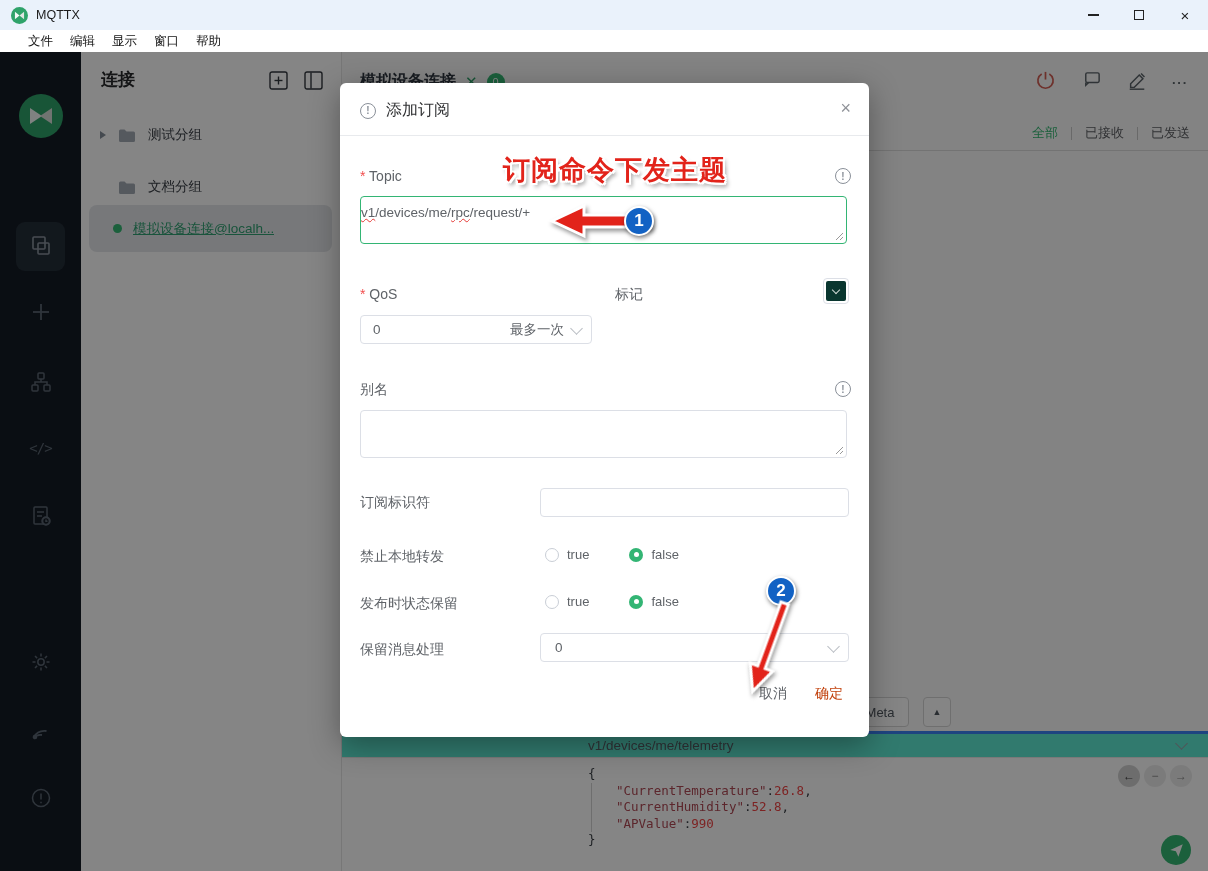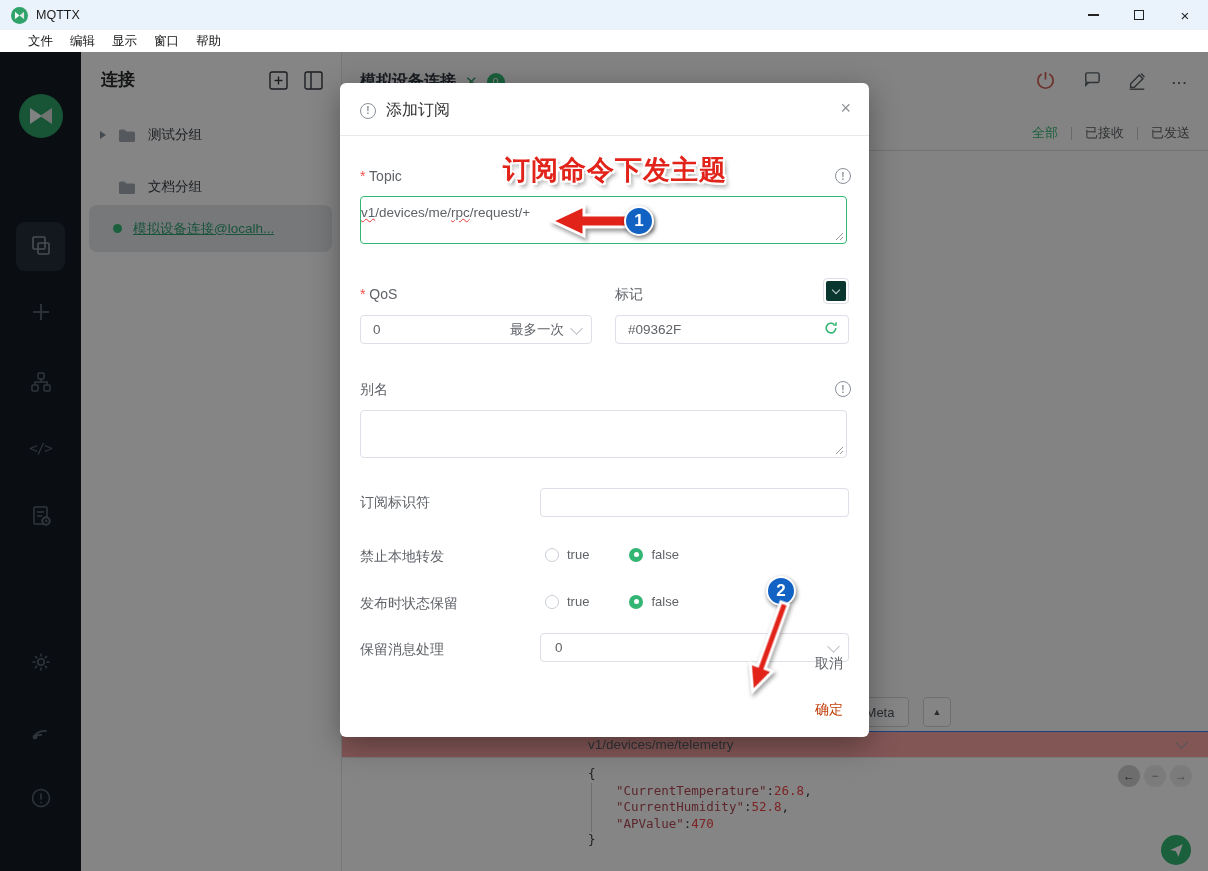--- a/index.html
+++ b/index.html
@@ -56,21 +56,21 @@
   .main-icons { position:absolute; right:20px; top:18px; display:flex; gap:25px; align-items:center; }
   .tabs-row { position:absolute; right:18px; top:72px; display:flex; align-items:center; gap:13px; font-size:13px; color:#606266; }
   .tab-sep { width:1px; height:13px; background:#c9c9c9; }
   .tab-active { color:#34b873; }
   .tabs-border { position:absolute; left:0; top:98px; width:100%; border-bottom:1px solid #dcdcdc; }
 
   
   .btm-btn { position:absolute; height:30px; border:1px solid #d5d5d5; border-radius:4px; background:#fff; color:#4f565e; font-size:13px; display:flex; align-items:center; justify-content:center; }
   .meta-btn { left:509px; top:645px; width:58px; }
   .up-btn { left:581px; top:645px; width:28px; font-size:9px; }
-  .topic-bar { position:absolute; left:0px; top:679px; width:866px; height:27px; background:#fca5a5; border-top:1px solid #3b82f6; border-bottom:1px solid #e8e8e8; display:flex; align-items:center; }
+  .topic-bar { position:absolute; left:0px; top:679px; width:866px; height:27px; background:#5eead4; border-top:3px solid #3b82f6; border-bottom:1px solid #e8e8e8; display:flex; align-items:center; }
   .topic-bar-text { margin-left:246px; color:#5a6268; font-size:13.5px; }
   .chev-down { width:9px; height:9px; border-right:1.6px solid #9aa0a6; border-bottom:1.6px solid #9aa0a6; transform:rotate(45deg); }
   .topic-bar .chev-down { margin-left:auto; margin-right:22px; margin-top:-4px; }
   .editor { position:absolute; left:0; top:706px; width:866px; height:113px; background:#fff; }
   .code { position:absolute; left:246px; top:8px; font-family:"DejaVu Sans Mono",monospace; font-size:12.5px; line-height:16.5px; color:#3a3f45; }
   .code .indent { border-left:1px solid #d4d4d4; padding-left:24px; margin-left:3px; }
   .code .k { color:#b04a55; }
   .code .v { color:#ef4444; }
   .nav-circles { position:absolute; right:16px; top:7px; display:flex; gap:4px; }
   .nav-c { width:22px; height:22px; border-radius:50%; background:#ececec; color:#8a8a8a; display:flex; align-items:center; justify-content:center; font-size:12px; }
@@ -103,21 +103,21 @@
   .swatch-inner .chev-down { width:6px; height:6px; border-color:#cfd8d5; margin-top:-3px; }
   .alias-area { left:20px; top:274px; width:487px; height:48px; }
   .subid-input { left:200px; top:352px; width:309px; height:29px; }
   .radio-row { position:absolute; display:flex; align-items:center; gap:10px; font-size:13px; color:#5f6368; }
   .rdot { width:14px; height:14px; border-radius:50%; border:1px solid #c9ced6; background:#fff; flex:none; }
   .rdot.on { border:none; background:#33b574; position:relative; }
   .rdot.on::after { content:""; position:absolute; left:4.5px; top:4.5px; width:5px; height:5px; border-radius:50%; background:#fff; }
   .radio-opt { display:flex; align-items:center; gap:8px; margin-right:30px; }
   .rh-select { left:200px; top:497px; width:309px; height:29px; display:flex; align-items:center; padding:0 10px 0 14px; }
   .rh-select .chev-down, .qos-select .chev-down { border-color:#b8bcc2; margin-top:-3px; }
-  .dlg-footer { position:absolute; right:26px; bottom:17px; display:flex; gap:28px; font-size:14px;flex-direction:column; }
+  .dlg-footer { position:absolute; right:26px; bottom:33px; display:flex; gap:28px; font-size:14px; }
   .btn-cancel { color:#5f6368; }
   .btn-confirm { color:#c2410c; font-weight:500; }
 
   
   .anno { z-index:30; position:absolute; }
   .anno-note { left:503px; top:152px; font-size:27px; font-weight:bold; letter-spacing:1px; color:#e2231a;
     text-shadow:-2px -2px 0 #fff, 2px -2px 0 #fff, -2px 2px 0 #fff, 2px 2px 0 #fff, 0 -2px 0 #fff, 0 2px 0 #fff, -2px 0 0 #fff, 2px 0 0 #fff, 3px 4px 4px rgba(0,0,0,0.45); }
   .num-circle { width:30px; height:30px; border-radius:50%; background:#1262c4; border:2.5px solid #fff; color:#fff; font-size:17px; font-weight:bold; display:flex; align-items:center; justify-content:center; box-shadow:1px 2px 4px rgba(0,0,0,0.5); }
   .circle1 { left:624px; top:206px; }
   .circle2 { left:766px; top:576px; }
@@ -301,21 +301,21 @@
     <div class="btm-btn up-btn">▲</div>
     <div class="topic-bar">
       <span class="topic-bar-text">v1/devices/me/telemetry</span>
       <span class="chev-down"></span>
     </div>
     <div class="editor">
       <div class="code">
         <div>{</div>
         <div class="indent"><span class="k">"CurrentTemperature"</span><span>:</span><span class="v">26.8</span><span>,</span></div>
         <div class="indent"><span class="k">"CurrentHumidity"</span><span>:</span><span class="v">52.8</span><span>,</span></div>
-        <div class="indent"><span class="k">"APValue"</span><span>:</span><span class="v">470</span><span></span></div>
+        <div class="indent"><span class="k">"APValue"</span><span>:</span><span class="v">990</span><span></span></div>
         <div>}</div>
       </div>
       <div class="nav-circles">
         <span class="nav-c first">←</span>
         <span class="nav-c">−</span>
         <span class="nav-c">→</span>
       </div>
       <div class="send-btn">
         <svg width="15" height="15" viewBox="0 0 24 24">
             <path d="M2 11 L22 2 L15 22 L11 13 Z" fill="#fff"></path>
@@ -350,29 +350,20 @@
     <div class="swatch-btn">
       <div class="swatch-inner" style="background:#09362F">
           <span class="chev-down"></span>
         </div>
     </div>
     <div class="field qos-select">
       <span>0</span>
       <span class="sel-desc">最多一次</span>
       <span class="chev-down"></span>
     </div>
-    <div class="field tag-input">
-      <span>#09362F</span>
-      <span style="margin-left:auto;">
-        <svg width="14" height="14" viewBox="0 0 16 16" fill="none" stroke="#33b574" stroke-width="1.8">
-            <path d="M13.5 8 a5.5 5.5 0 1 1 -2 -4.2"></path>
-            <path d="M13.8 1.5 v3 h-3" stroke-width="1.6"></path>
-          </svg>
-      </span>
-    </div>
 
     <span class="lbl" style="left:20px; top:245px;">别名</span>
     <span class="info-circle right-info" style="top:245px;">!</span>
     <div class="field alias-area">
       <svg class="resize-h" width="9" height="9" viewBox="0 0 9 9">
           <path d="M8 1 L1 8 M8 5 L5 8" stroke="#999" stroke-width="1"></path>
         </svg>
     </div>
 
     <span class="lbl" style="left:20px; top:358px;">订阅标识符</span>

